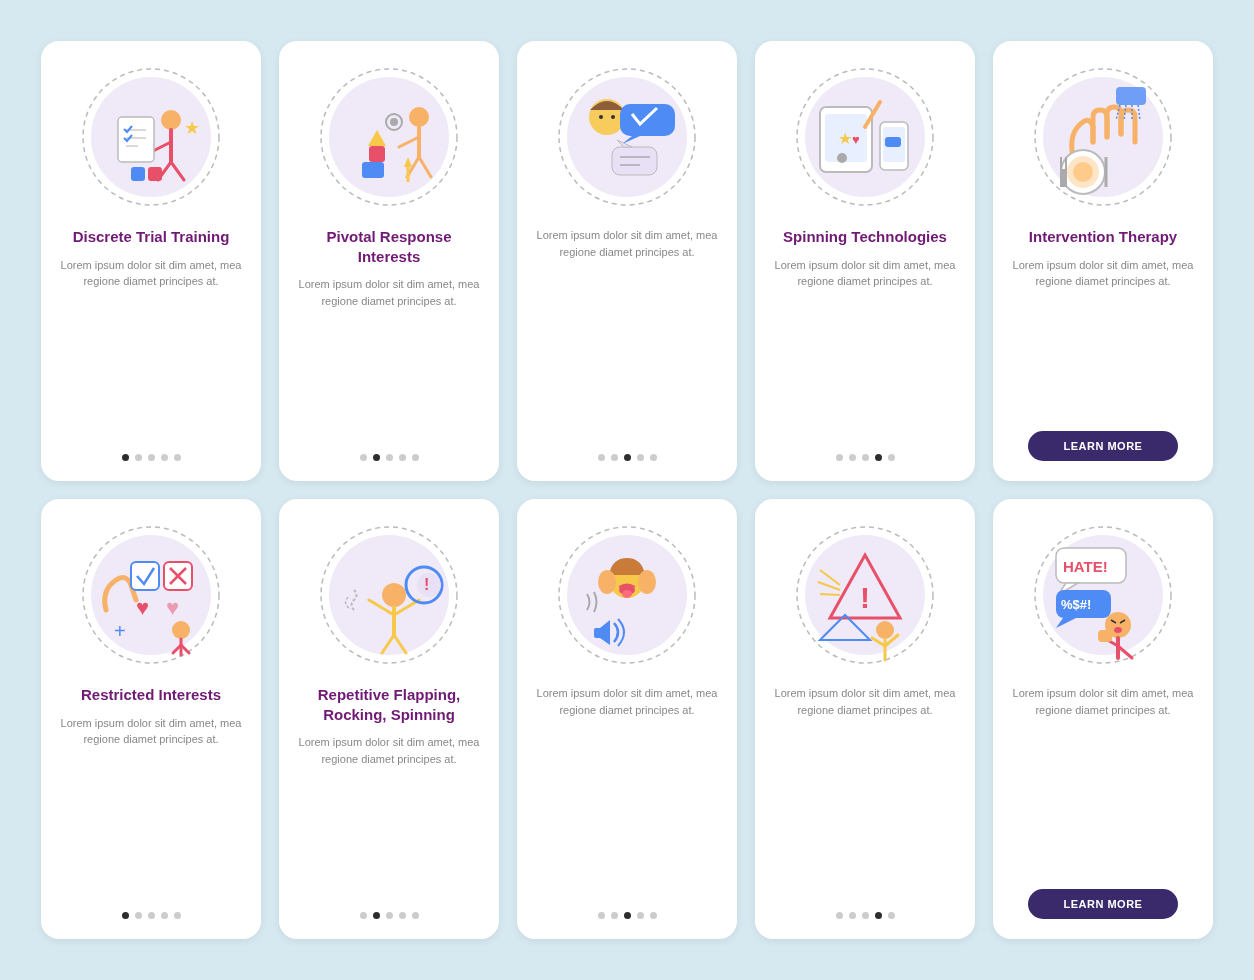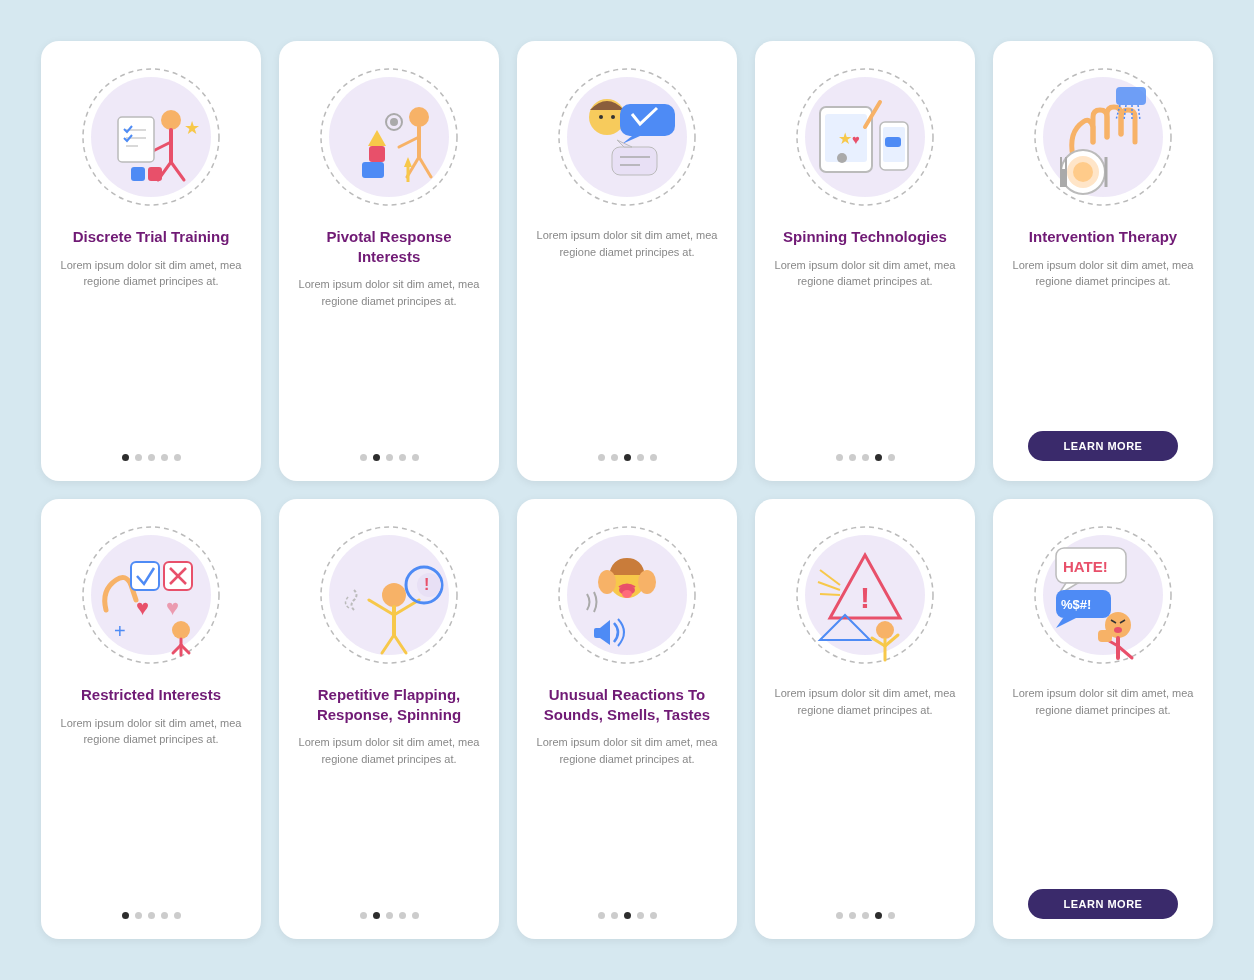--- a/index.html
+++ b/index.html
@@ -326,21 +326,21 @@
         <path d="M40,90 Q35,85 40,80 Q45,75 40,70" fill="none" stroke="#bbb" stroke-width="2" stroke-dasharray="3,2"></path>
         <path d="M35,88 Q28,83 35,76" fill="none" stroke="#bbb" stroke-width="1.5" stroke-dasharray="3,2"></path>
 
         <circle cx="110" cy="65" r="18" fill="none" stroke="#4e8bf5" stroke-width="3"></circle>
         <polygon points="128,62 122,58 122,68" fill="#4e8bf5"></polygon>
 
         <circle cx="115" cy="65" r="12" fill="#e8e0f5"></circle>
         <text x="110" y="70" font-size="16" fill="#e8506a" font-weight="bold">!</text>
       </svg>
     </div>
-    <div class="card-title">Repetitive Flapping, Response, Spinning</div>
+    <div class="card-title">Repetitive Flapping, Rocking, Spinning</div>
     <div class="card-body">Lorem ipsum dolor sit dim amet, mea regione diamet principes at.</div>
     <div class="dots dots-7">
       <div class="dot" style="background: rgb(204, 204, 204);"></div>
       <div class="dot" style="background: rgb(45, 45, 45);"></div>
       <div class="dot" style="background: rgb(204, 204, 204);"></div>
       <div class="dot" style="background: rgb(204, 204, 204);"></div>
       <div class="dot" style="background: rgb(204, 204, 204);"></div>
     </div>
   </div>
 
@@ -366,21 +366,20 @@
         <path d="M35,90 Q40,82 35,74" fill="none" stroke="#aaa" stroke-width="2"></path>
         <path d="M42,92 Q47,82 42,72" fill="none" stroke="#aaa" stroke-width="2"></path>
 
         <polygon points="48,108 58,100 58,125 48,118" fill="#4e8bf5"></polygon>
         <rect x="42" y="108" width="8" height="10" rx="2" fill="#4e8bf5"></rect>
 
         <path d="M62,103 Q70,112 62,122" fill="none" stroke="#4e8bf5" stroke-width="2.5"></path>
         <path d="M66,99 Q78,112 66,126" fill="none" stroke="#4e8bf5" stroke-width="2"></path>
       </svg>
     </div>
-    <div class="card-title">Unusual Reactions To Sounds, Smells, Tastes</div>
     <div class="card-body">Lorem ipsum dolor sit dim amet, mea regione diamet principes at.</div>
     <div class="dots dots-8">
       <div class="dot" style="background: rgb(204, 204, 204);"></div>
       <div class="dot" style="background: rgb(204, 204, 204);"></div>
       <div class="dot" style="background: rgb(45, 45, 45);"></div>
       <div class="dot" style="background: rgb(204, 204, 204);"></div>
       <div class="dot" style="background: rgb(204, 204, 204);"></div>
     </div>
   </div>
 

